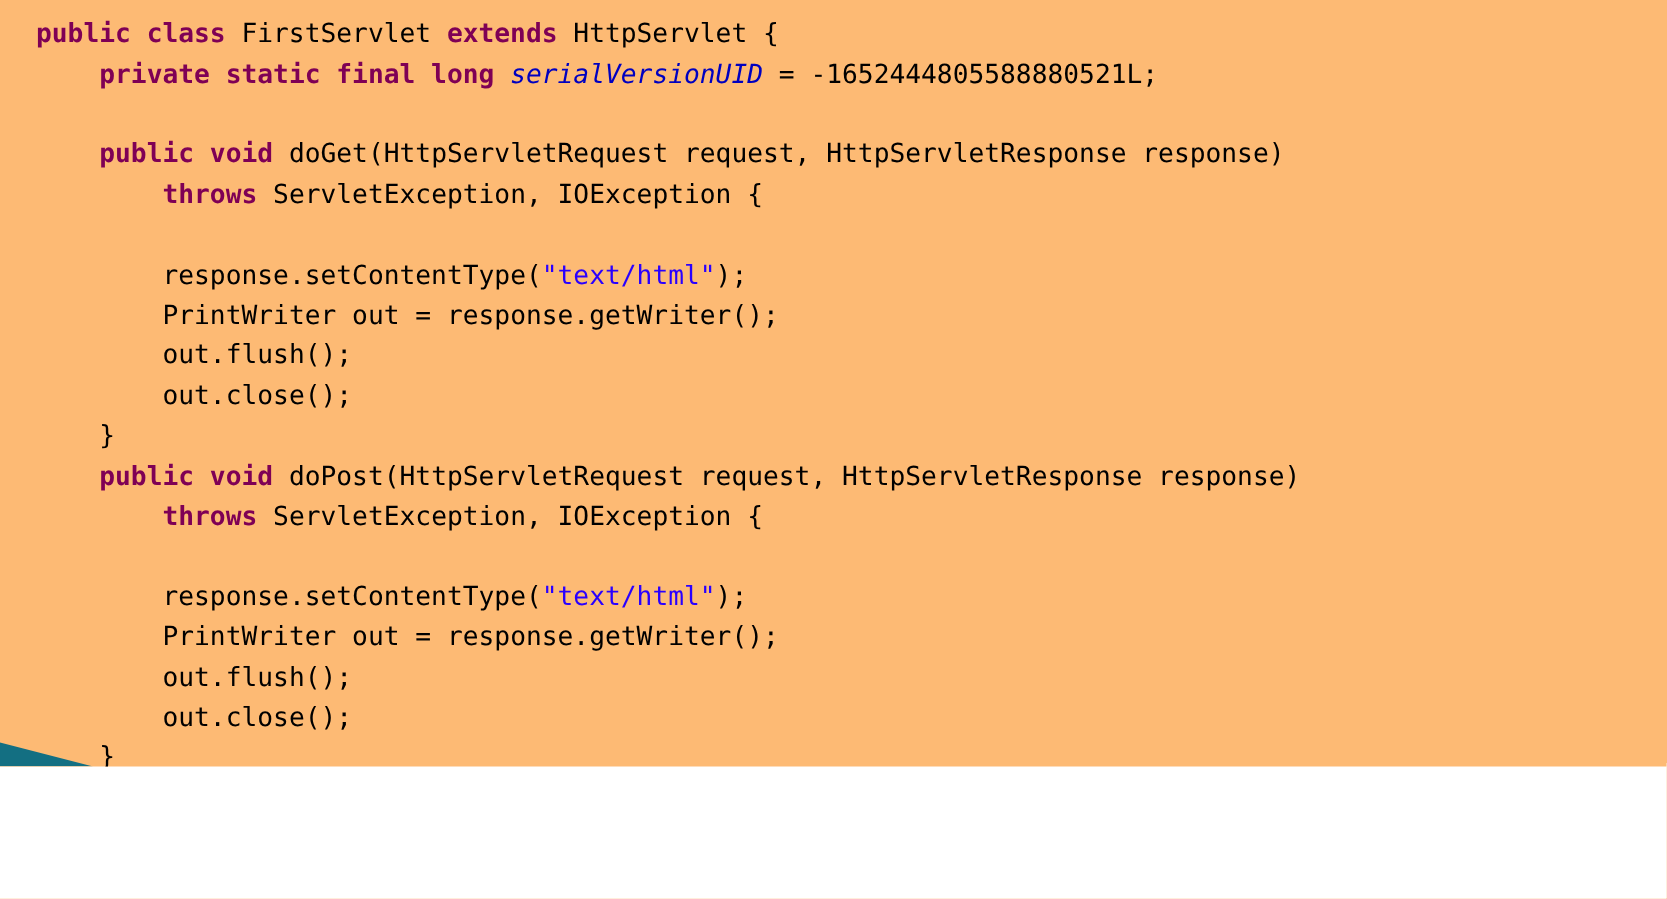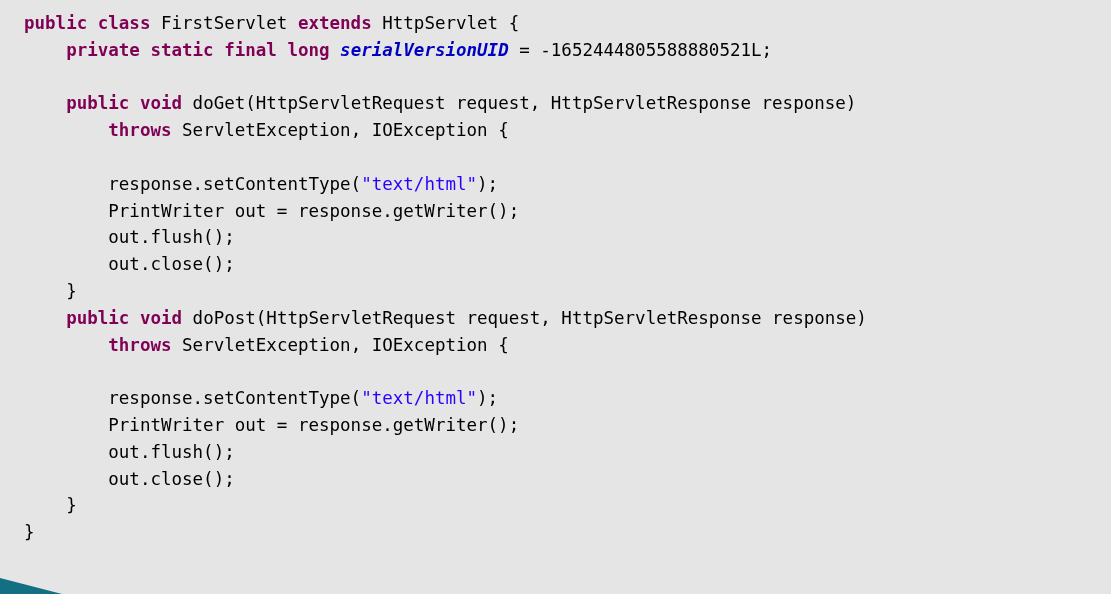--- a/index.html
+++ b/index.html
@@ -10,22 +10,22 @@
   body {
     width: 1111px;
     height: 599px;
     overflow: hidden;
     font-family: "DejaVu Sans Mono", "Liberation Mono", monospace;
   }
 
   #code-surface {
     position: relative;
     width: 1111px;
-    height: 594px;
-    background: #e5e5e5;
+    height: 511px;
+    background: #fdba74;
     overflow: hidden;
   }
 
   #code-block {
     position: absolute;
     left: 24px;
     top: 10px;
     width: 1100px;
     font-family: "DejaVu Sans Mono", "Liberation Mono", monospace;
     font-size: 17.5px;
@@ -43,21 +43,21 @@
   .tok-kw {
     color: #7F0055;
     font-weight: bold;
   }
   .tok-str {
     color: #2A00FF;
   }
   .tok-field {
     color: #0000C0;
     font-style: italic;
-    font-weight: bold;
+    font-weight: normal;
   }
   .tok-plain {
     color: #000000;
   }
 
   #corner-wedge {
     position: absolute;
     left: 0px;
     bottom: 0px;
     width: 62px;

